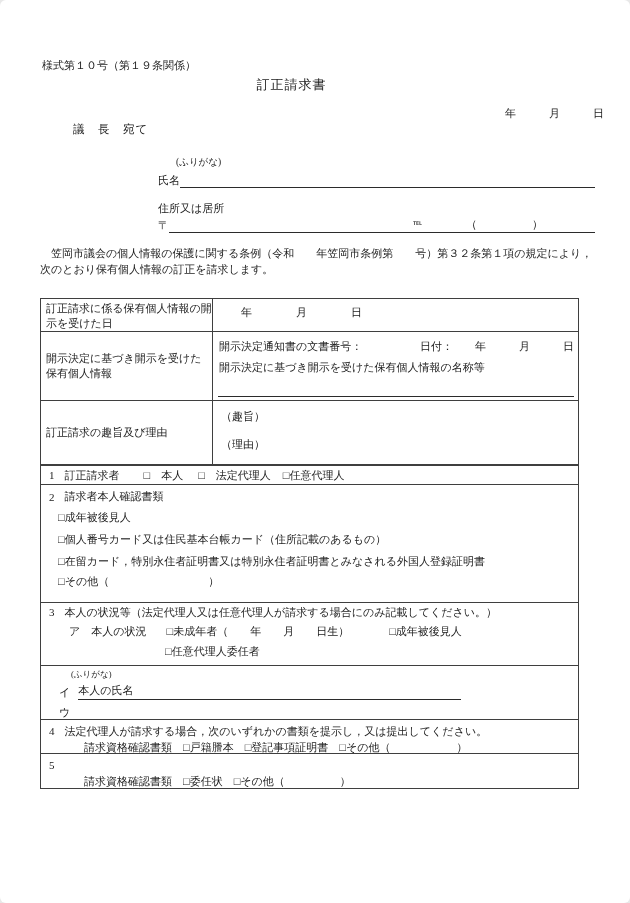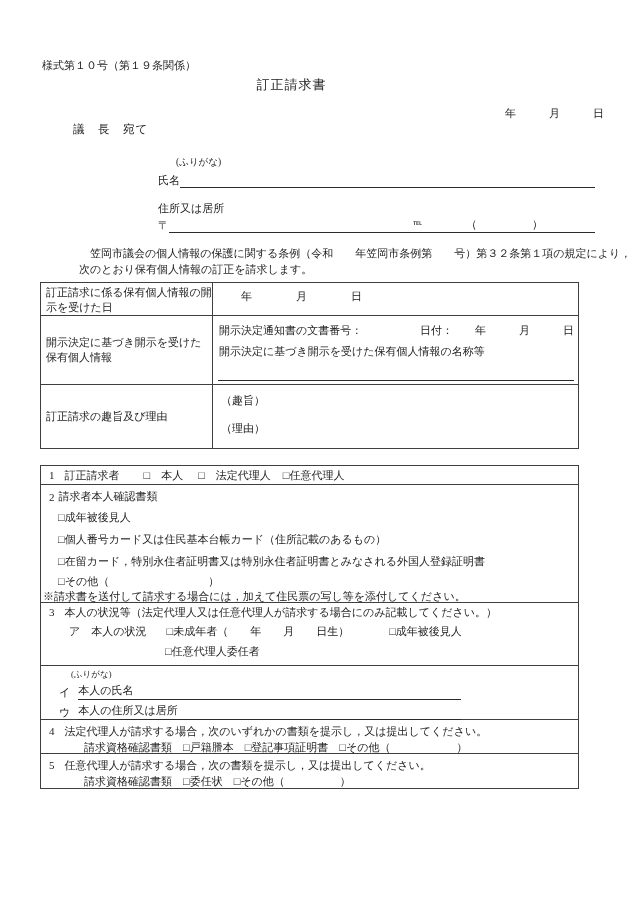--- a/index.html
+++ b/index.html
@@ -5,20 +5,21 @@
   html,body{margin:0;padding:0;background:#e8e8e8;}
   .page{
     position:relative;
     width:630px;height:903px;
     margin:0 auto;
     background:#ffffff;
     font-family:"Liberation Serif","DejaVu Serif",serif;
     font-size:11px;
     color:#1c1c1c;
     overflow:hidden;
+    border-radius:6px;
   }
   .abs{position:absolute;}
   .pre{white-space:pre;}
   .fs12{font-size:13px;}
   .fs-small{font-size:9.5px;}
   .fs-xsmall{font-size:8.5px;}
 
   
   .form-no{left:42px;top:58px;}
   .doc-title{left:0;top:76px;width:583px;text-align:center;letter-spacing:1px;}
@@ -26,24 +27,24 @@
   .addressee{left:55px;top:122px;font-size:11.5px;letter-spacing:1px;margin-left:18px;}
   .furigana-top{left:176px;top:156px;}
   .name-line{left:158px;top:170px;width:437px;height:18px;display:flex;align-items:flex-end;text-align:right;}
   .fill{flex:1;border-bottom:1px solid #2b2b2b;height:100%;}
   .addr-label{left:158px;top:201px;}
   .postal-line{left:158px;top:216px;width:437px;height:17px;display:flex;align-items:flex-end;}
   .postal-fill{display:flex;align-items:flex-end;}
   .tel-sym{margin-left:244px;}
   .tel-parens{margin-left:44px;}
 
-  .intro{left:40px;top:245px;width:548px;line-height:16px;margin-left:39px;}
+  .intro{left:40px;top:245px;width:548px;line-height:16px;}
 
   
-  .t1{left:40px;top:282px;width:537px;height:165px;border:1px solid #3f3f3f;box-sizing:content-box;}
+  .t1{left:40px;top:298px;width:537px;height:165px;border:1px solid #3f3f3f;box-sizing:content-box;}
   .t1row{display:flex;box-sizing:border-box;}
   .t1row + .t1row{border-top:1px solid #3f3f3f;}
   .t1left{width:172px;box-sizing:border-box;border-right:1px solid #3f3f3f;padding:2px 0 0 5px;line-height:15px;}
   .t1left.vc{display:flex;align-items:center;padding-top:0;}
   .t1right{flex:1;box-sizing:border-box;position:relative;}
   .t1r1{height:32px;}
   .t1r2{height:69px;}
   .t1r3{height:64px;}
   .r1val{padding:6px 0 0 28px;}
   .r2line1{display:flex;justify-content:space-between;padding:7px 4px 0 6px;}
@@ -58,21 +59,21 @@
   .t2row + .t2row{border-top:1px solid #3f3f3f;}
   .line{display:flex;align-items:center;}
   .no{display:inline-block;}
   .t2r1{height:18px;display:flex;align-items:center;padding-left:8px;}
   .t2r1 .rtitle{margin-left:10px;}
   .t2r1 .opt1{margin-left:24px;}
   .t2r1 .opt2{margin-left:15px;}
   .t2r1 .opt3{margin-left:12px;}
   .t2r2{height:118px;padding:2px 0 0 2px;}
   .t2r2 .titleline{height:19px;padding-left:6px;}
-  .t2r2 .titleline .rtitle{margin-left:4px;}
+  .t2r2 .titleline .rtitle{margin-left:10px;}
   .t2r2 .optline{height:22px;padding-left:15px;}
   .t2r2 .optline4{height:18px;padding-left:15px;}
   .t2r2 .noteline{height:13px;}
   .t2r3{height:63px;padding:0 0 0 8px;}
   .t2r3 .titleline{height:18px;}
   .t2r3 .titleline .rtitle{margin-left:10px;}
   .t2r3 .subline1{height:20px;padding-left:20px;text-align:center;}
   .t2r3 .subline1 .opt-minor{margin-left:20px;}
   .t2r3 .subline1 .opt-adult{margin-left:40px;}
   .t2r3 .subline2{height:20px;padding-left:116px;}
@@ -185,21 +186,20 @@
           <span class="cb">□</span>
           <span class="pre">在留カード，特別永住者証明書又は特別永住者証明書とみなされる外国人登録証明書</span>
         </span>
       </div>
       <div class="line optline4">
         <span class="cbopt">
           <span class="cb">□</span>
           <span class="pre">その他（　　　　　　　　　）</span>
         </span>
       </div>
-      <div class="line noteline pre">※請求書を送付して請求する場合には，加えて住民票の写し等を添付してください。</div>
     </div>
 
     <div class="t2row t2r3">
       <div class="line titleline">
         <span class="no">3</span>
         <span class="rtitle pre">本人の状況等（法定代理人又は任意代理人が請求する場合にのみ記載してください。）</span>
       </div>
       <div class="line subline1">
         <span class="pre">ア　本人の状況</span>
         <span class="cbopt opt-minor">
@@ -222,23 +222,20 @@
     <div class="t2row t2r4">
       <div class="line furiganaline fs-xsmall">(ふりがな)</div>
       <div class="fieldline">
         <span>イ</span>
         <span class="ufield">
           <span>本人の氏名</span>
         </span>
       </div>
       <div class="fieldline">
         <span>ウ</span>
-        <span class="ufield">
-          <span>本人の住所又は居所</span>
-        </span>
       </div>
     </div>
 
     <div class="t2row t2r5">
       <div class="line">
         <span class="no">4</span>
         <span class="rtitle pre" style="margin-left:10px;">法定代理人が請求する場合，次のいずれかの書類を提示し，又は提出してください。</span>
       </div>
       <div class="line docline">
         <span class="pre">請求資格確認書類</span>
@@ -253,21 +250,20 @@
         <span class="cbopt gap11">
           <span class="cb">□</span>
           <span class="pre">その他（　　　　　　）</span>
         </span>
       </div>
     </div>
 
     <div class="t2row t2r6">
       <div class="line">
         <span class="no">5</span>
-        <span class="rtitle pre" style="margin-left:10px;">任意代理人が請求する場合，次の書類を提示し，又は提出してください。</span>
       </div>
       <div class="line docline">
         <span class="pre">請求資格確認書類</span>
         <span class="cbopt gap11">
           <span class="cb">□</span>
           <span class="pre">委任状</span>
         </span>
         <span class="cbopt gap11">
           <span class="cb">□</span>
           <span class="pre">その他（　　　　　）</span>

